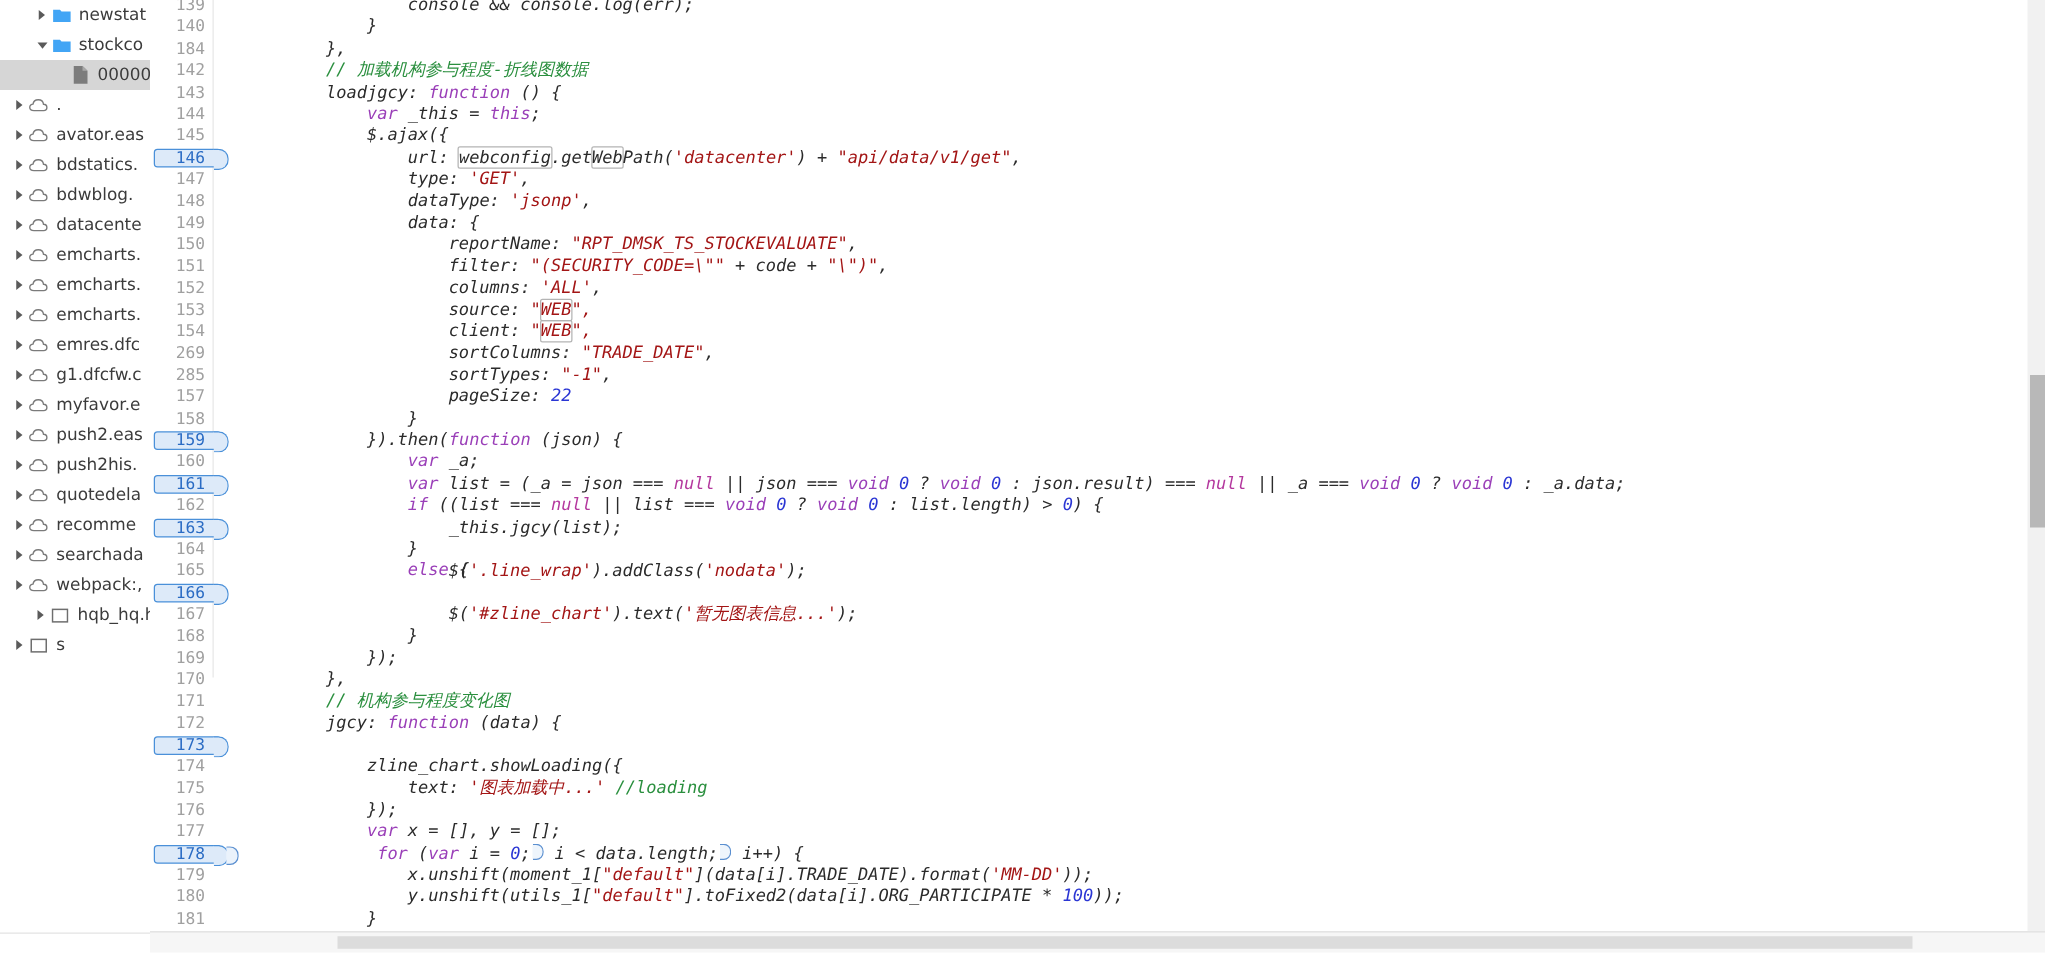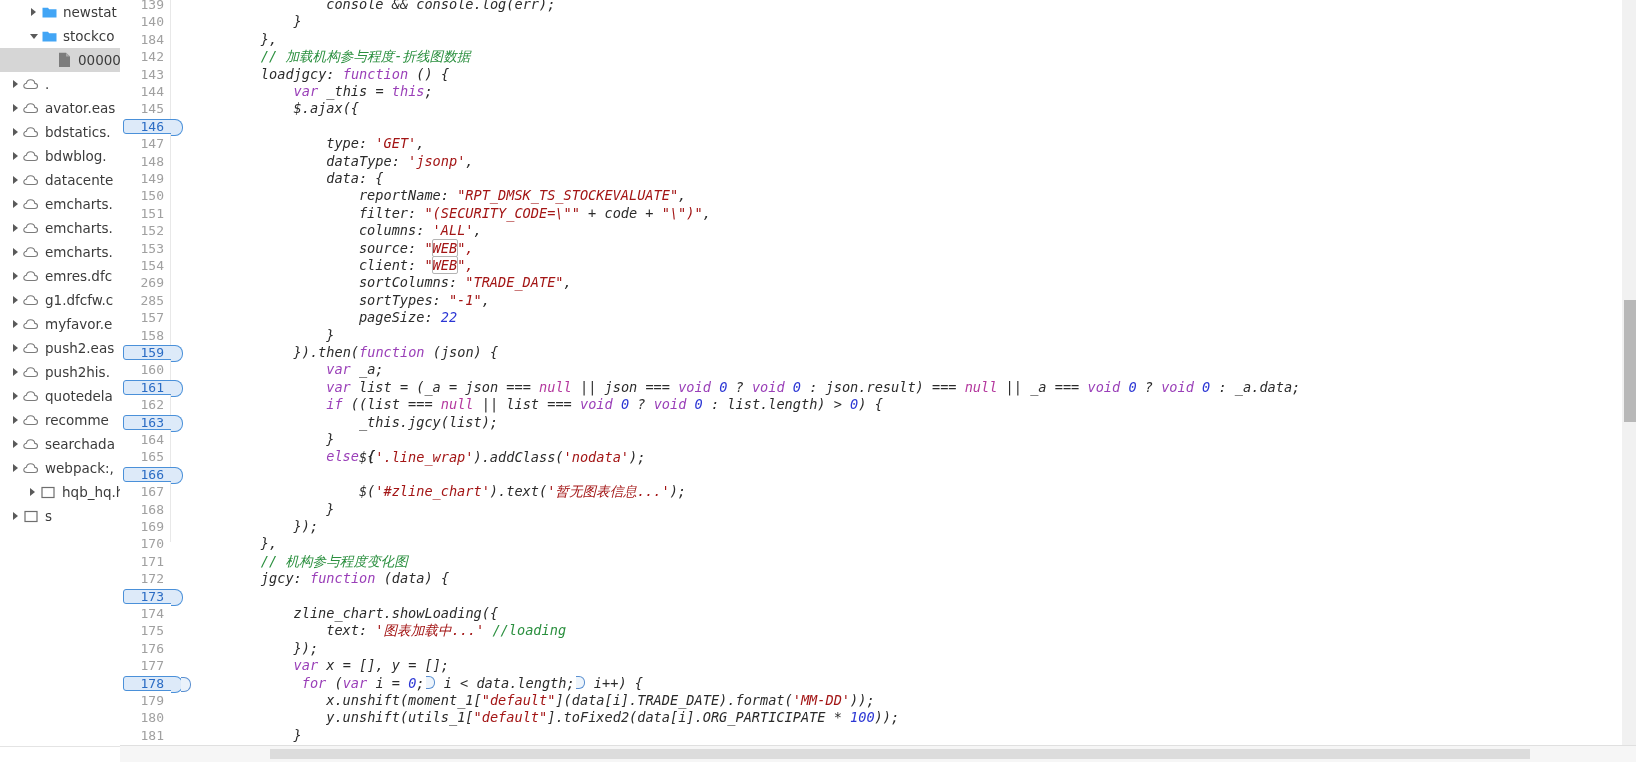--- a/index.html
+++ b/index.html
@@ -363,20 +363,21 @@
         <div class="fold-chev" style="top: 677.1px; left: 61px; position: absolute; overflow: visible;"></div>
       </div>
     <div class="code-area" id="codeArea">
         <div class="line" style="top:-4px;left:155.23px"><span class="plain">console &amp;&amp; console.log(err);</span></div>
         <div class="line" style="top:13.399999999999999px;left:122.55000000000001px"><span class="plain">}</span></div>
         <div class="line" style="top:30.799999999999997px;left:89.87px"><span class="plain">},</span></div>
         <div class="line" style="top:48.199999999999996px;left:89.87px"><span class="cmt">// 加载机构参与程度-折线图数据</span></div>
         <div class="line" style="top:65.6px;left:89.87px"><span class="plain">loadjgcy: </span><span class="kw">function</span><span class="plain"> () {</span></div>
         <div class="line" style="top:83px;left:122.55000000000001px"><span class="kw">var</span><span class="plain"> _this = </span><span class="kw">this</span><span class="plain">;</span></div>
         <div class="line" style="top:100.39999999999999px;left:122.55000000000001px"><span class="plain">$.ajax({</span></div>
+        <div class="line" style="top:117.79999999999998px;left:155.23px"><span class="plain">url: </span><span class="plain occ">webconfig</span><span class="plain">.get</span><span class="plain occ">Web</span><span class="plain">Path(</span><span class="str">'datacenter'</span><span class="plain">) + </span><span class="str">"api/data/v1/get"</span><span class="plain">,</span></div>
         <div class="line" style="top:135.2px;left:155.23px"><span class="plain">type: </span><span class="str">'GET'</span><span class="plain">,</span></div>
         <div class="line" style="top:152.6px;left:155.23px"><span class="plain">dataType: </span><span class="str">'jsonp'</span><span class="plain">,</span></div>
         <div class="line" style="top:170px;left:155.23px"><span class="plain">data: {</span></div>
         <div class="line" style="top:187.39999999999998px;left:187.91px"><span class="plain">reportName: </span><span class="str">"RPT_DMSK_TS_STOCKEVALUATE"</span><span class="plain">,</span></div>
         <div class="line" style="top:204.79999999999998px;left:187.91px"><span class="plain">filter: </span><span class="str">"(SECURITY_CODE=\""</span><span class="plain"> + code + </span><span class="str">"\")"</span><span class="plain">,</span></div>
         <div class="line" style="top:222.2px;left:187.91px"><span class="plain">columns: </span><span class="str">'ALL'</span><span class="plain">,</span></div>
         <div class="line" style="top:239.59999999999997px;left:187.91px"><span class="plain">source: </span><span class="str">"</span><span class="str occ">WEB</span><span class="str">",</span></div>
         <div class="line" style="top:257px;left:187.91px"><span class="plain">client: </span><span class="str">"</span><span class="str occ">WEB</span><span class="str">",</span></div>
         <div class="line" style="top:274.4px;left:187.91px"><span class="plain">sortColumns: </span><span class="str">"TRADE_DATE"</span><span class="plain">,</span></div>
         <div class="line" style="top:291.79999999999995px;left:187.91px"><span class="plain">sortTypes: </span><span class="str">"-1"</span><span class="plain">,</span></div>

